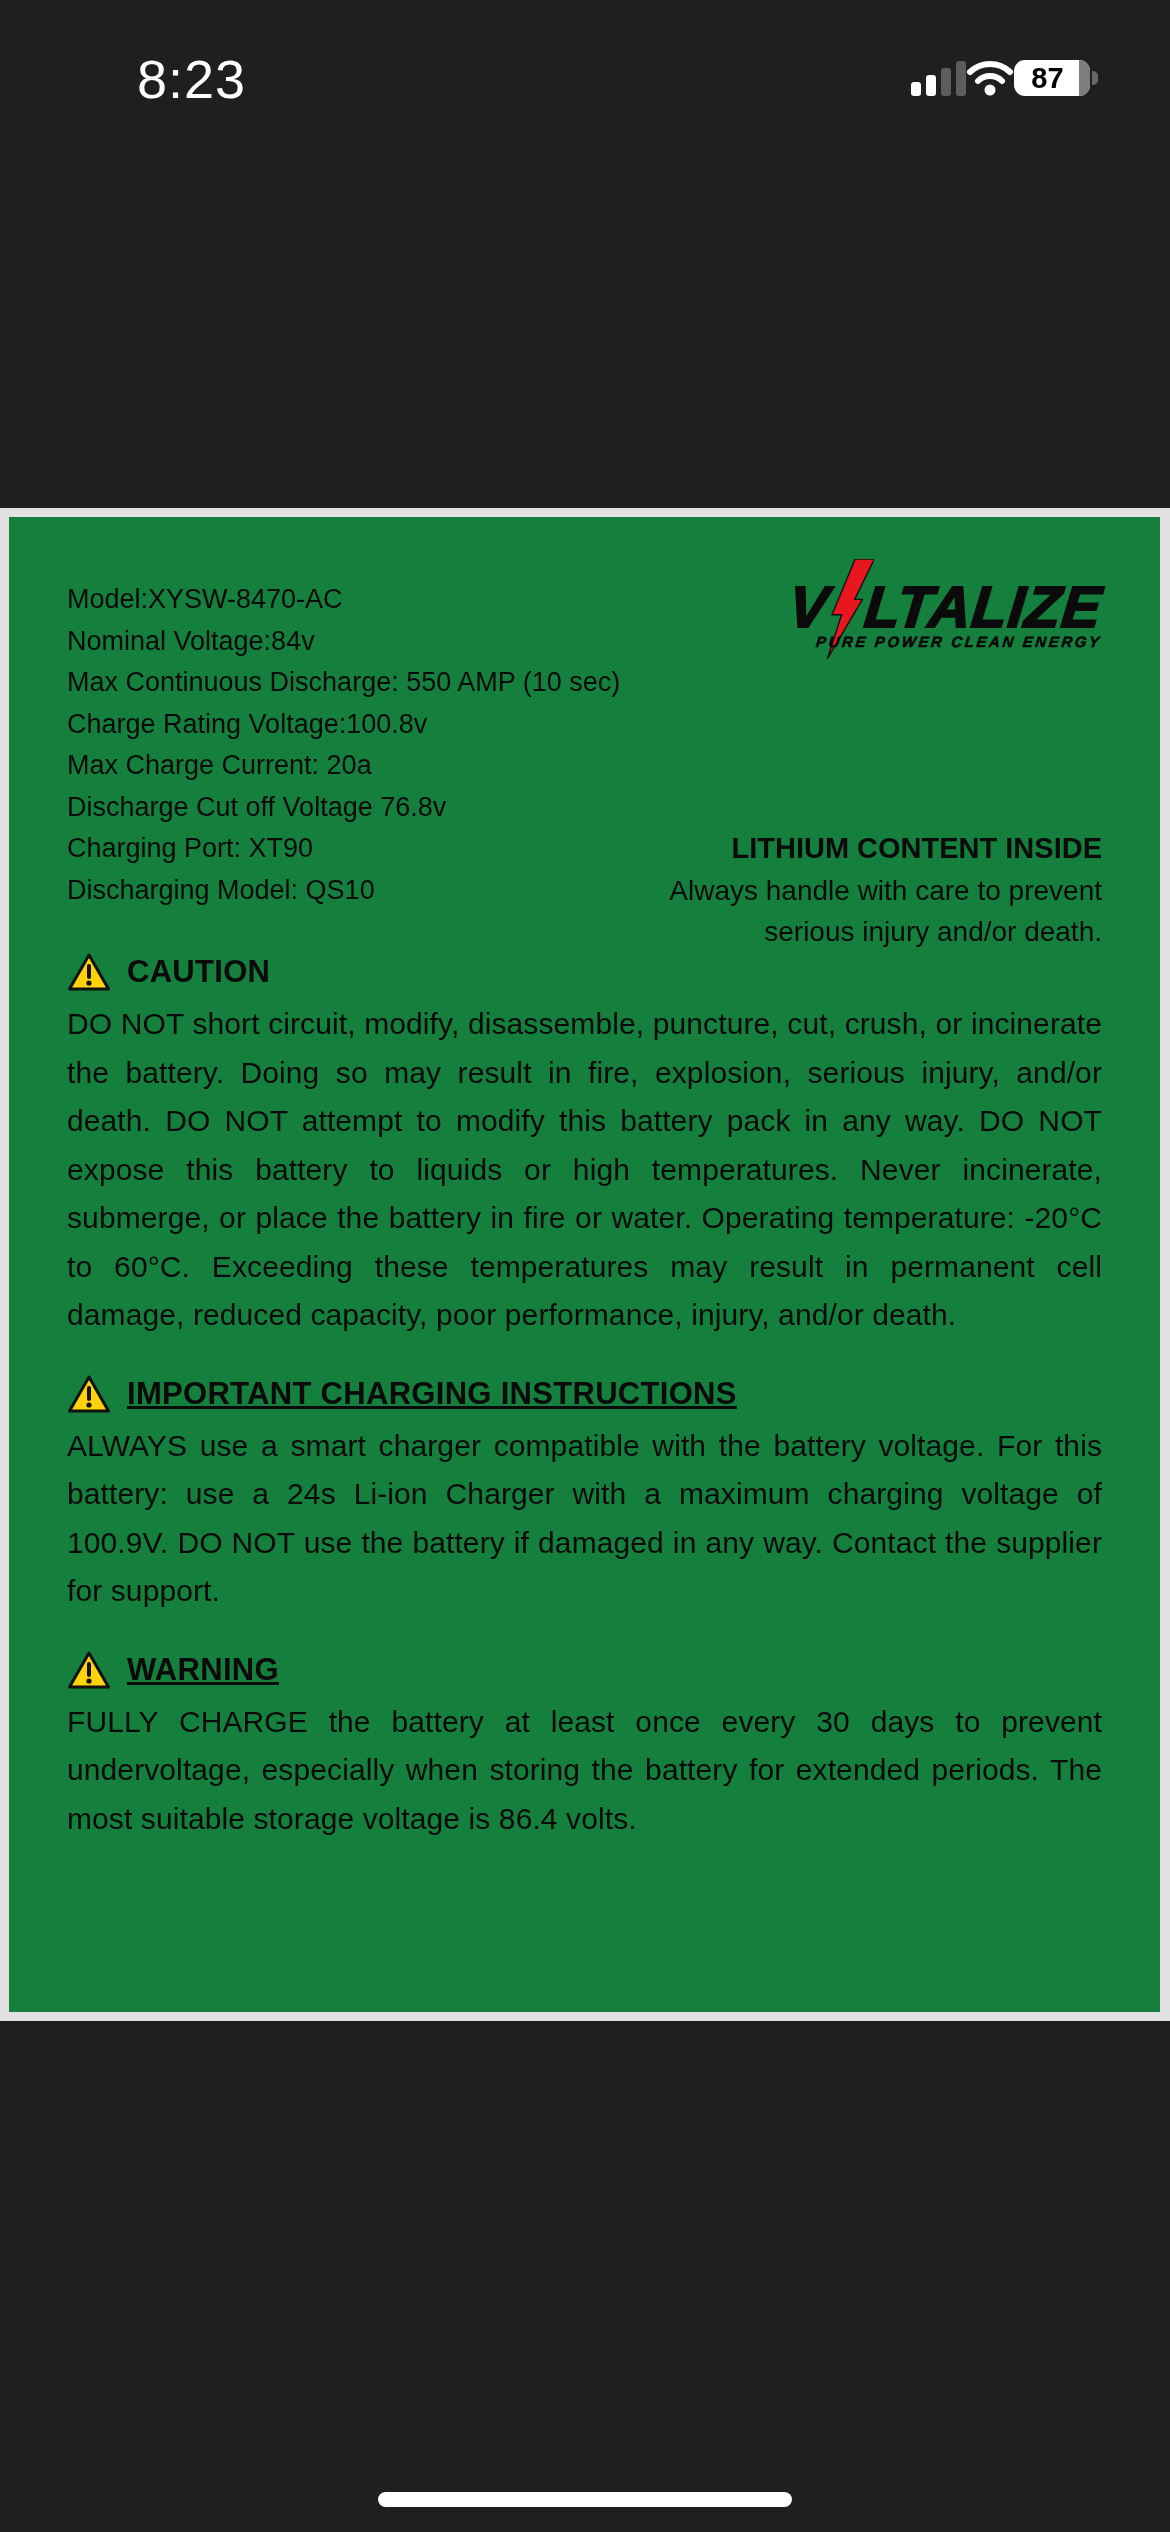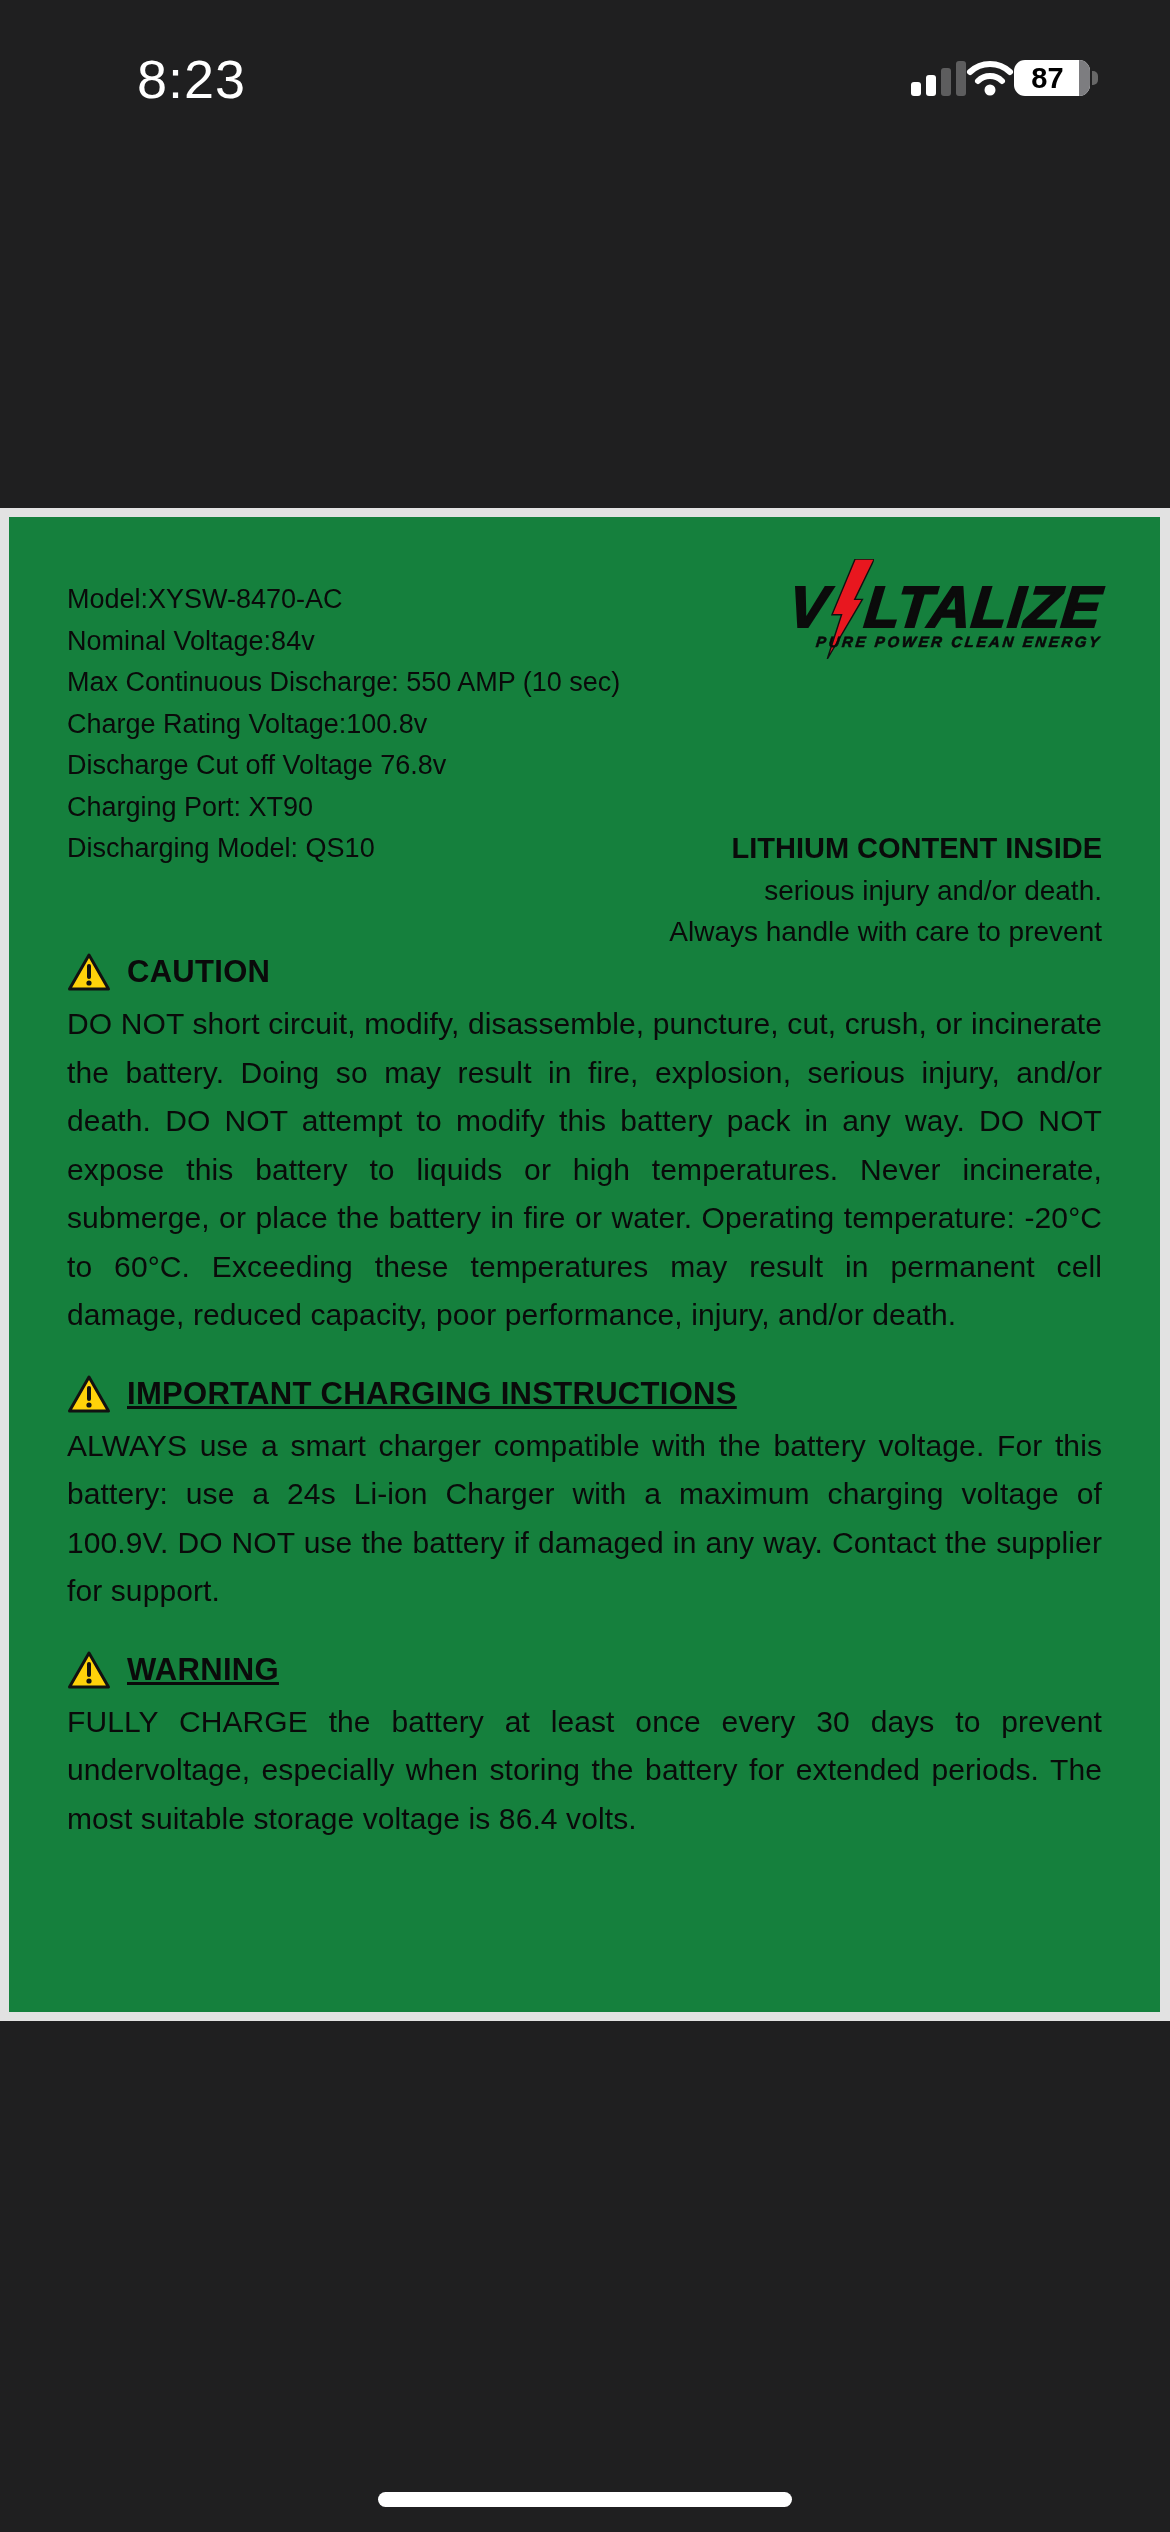--- a/index.html
+++ b/index.html
@@ -130,40 +130,41 @@
 
 <div class="doc-frame">
   <div class="page">
 
     <div class="header">
       <div class="specs">
         <div class="spec-line">Model:XYSW-8470-AC</div>
         <div class="spec-line">Nominal Voltage:84v</div>
         <div class="spec-line">Max Continuous Discharge: 550 AMP (10 sec)</div>
         <div class="spec-line">Charge Rating Voltage:100.8v</div>
+        <div class="spec-line">Max Charge Current: 20a</div>
         <div class="spec-line">Discharge Cut off Voltage 76.8v</div>
         <div class="spec-line">Charging Port: XT90</div>
         <div class="spec-line">Discharging Model: QS10</div>
       </div>
 
       <div class="logo">
         <div class="logo-row">
           <span>V</span>
           <svg class="logo-bolt" viewBox="0 0 44 104">
             <path d="M24 0 L44 0 L28 42 L36 42 L6 104 L16 58 L6 58 Z" fill="#e8171f" stroke="#111111" stroke-width="1.5"></path>
           </svg>
           <span>LTALIZE</span>
         </div>
         <div class="logo-tagline">PURE POWER CLEAN ENERGY</div>
       </div>
 
       <div class="lithium">
         <div class="lithium-heading">LITHIUM CONTENT INSIDE</div>
+        <div>Always handle with care to prevent</div>
         <div>serious injury and/or death.</div>
-        <div>Always handle with care to prevent</div>
       </div>
     </div>
 
     <div class="section-heading mt-lg">
       <svg class="tri-icon" viewBox="0 0 44 40">
         <path d="M22 3 L41.5 37 L2.5 37 Z" fill="#ffd20a" stroke="#111111" stroke-width="3" stroke-linejoin="round"></path>
         <line x1="22" y1="14" x2="22" y2="25" stroke="#111111" stroke-width="4" stroke-linecap="round"></line>
         <circle cx="22" cy="31" r="2.6" fill="#111111"></circle>
       </svg>
       <span>CAUTION</span>

